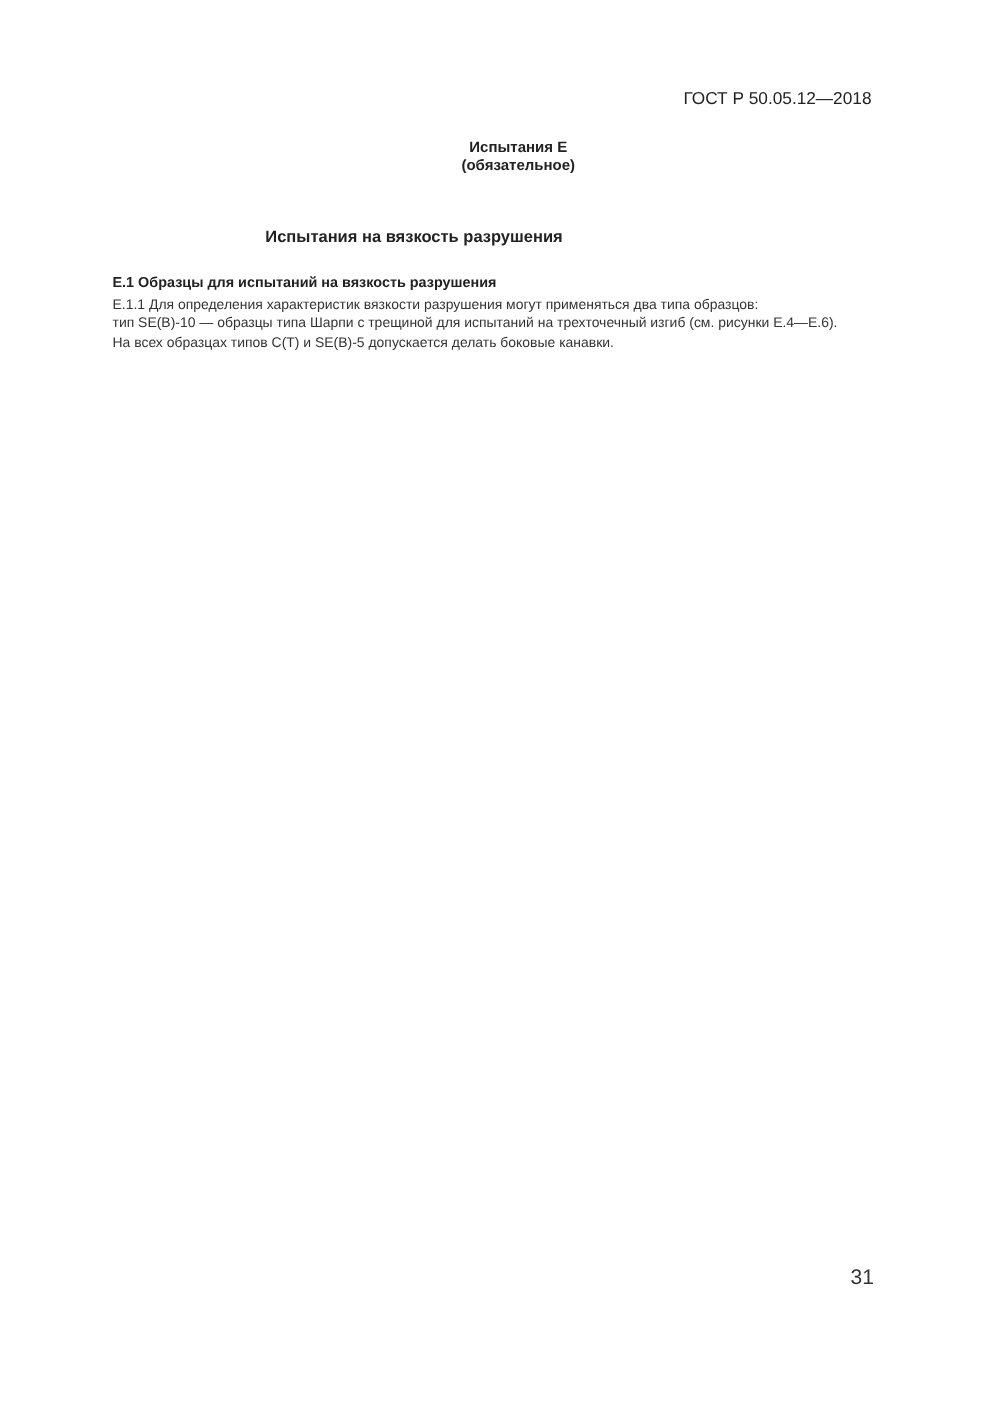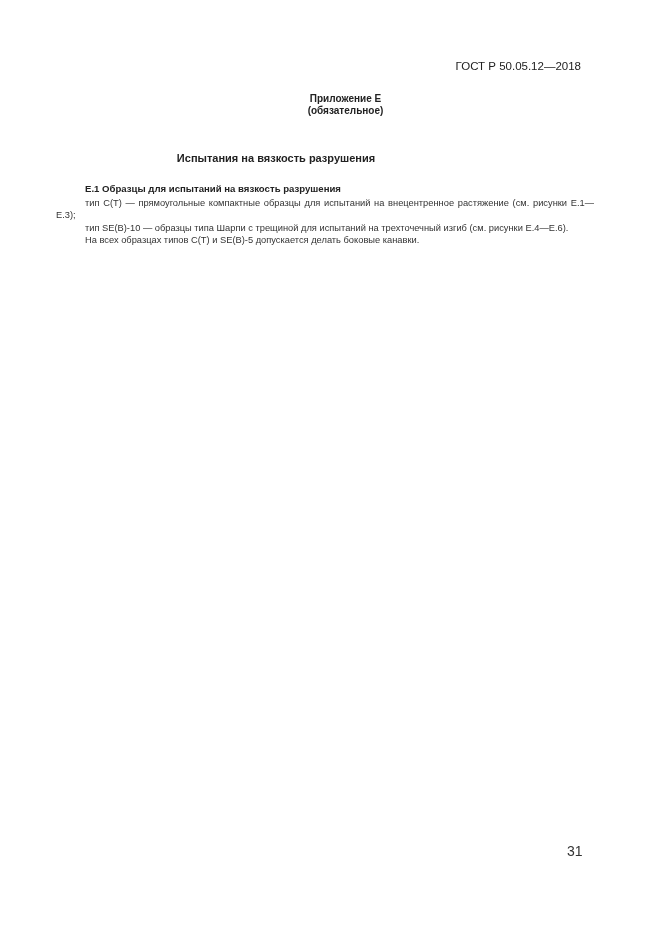--- a/index.html
+++ b/index.html
@@ -2,37 +2,37 @@
 <html><head>
   <meta charset="utf-8">
   <style>
     html, body { margin: 0; padding: 0; background: #ffffff; }
     body { width: 661px; height: 935px; position: relative; overflow: hidden;
       font-family: "Liberation Sans", "DejaVu Sans", sans-serif; color: #1f1f1f; }
     .header-code { position: absolute; top: 60px; right: 80px; font-size: 11.5px; font-weight: normal; color: #222; }
     .annex { position: absolute; top: 93px; left: 0; width: 661px; text-align: center; font-size: 10px; font-weight: bold; line-height: 12px; color: #222; }
     .annex .line { display: block; padding-left: 30px; }
     .title { position: absolute; top: 152px; left: 0; width: 544px; text-align: center; font-size: 11px; font-weight: bold; color: #222; padding-left: 8px; box-sizing: border-box; }
-    .body { position: absolute; top: 183px; left: 56px; width: 538px; font-size: 9.3px; line-height: 12.2px; color: #333; }
+    .body { position: absolute; top: 183px; left: 46px; width: 538px; font-size: 9.3px; line-height: 12.2px; color: #333; }
     .sec-head { font-weight: bold; font-size: 9.6px; padding-left: 29px; margin-bottom: 2px; color: #222; }
     .para { text-indent: 29px; margin: 0; text-align: justify; }
     .page-num { position: absolute; top: 843px; left: 567px; font-size: 14px; color: #333; }
   </style>
 </head>
 <body>
 
 <div class="header-code">ГОСТ Р 50.05.12—2018</div>
 
 <div class="annex">
-  <span class="line">Приложение Е</span>
+  <span class="line">Испытания Е</span>
   <span class="line">(обязательное)</span>
 </div>
 
 <div class="title">Испытания на вязкость разрушения</div>
 
 <div class="body">
   <div class="sec-head">Е.1 Образцы для испытаний на вязкость разрушения</div>
-  <p class="para">тип С(Т) — прямоугольные компактные образцы для испытаний на внецентренное растяжение (см. рисунки Е.1—Е.3);</p>
+  <p class="para">Е.1.1 Для определения характеристик вязкости разрушения могут применяться два типа образцов:</p>
   <p class="para">тип SE(B)-10 — образцы типа Шарпи с трещиной для испытаний на трехточечный изгиб (см. рисунки Е.4—Е.6).</p>
   <p class="para">На всех образцах типов С(Т) и SE(B)-5 допускается делать боковые канавки.</p>
 </div>
 
 <div class="page-num">31</div>
 
 </body></html>

